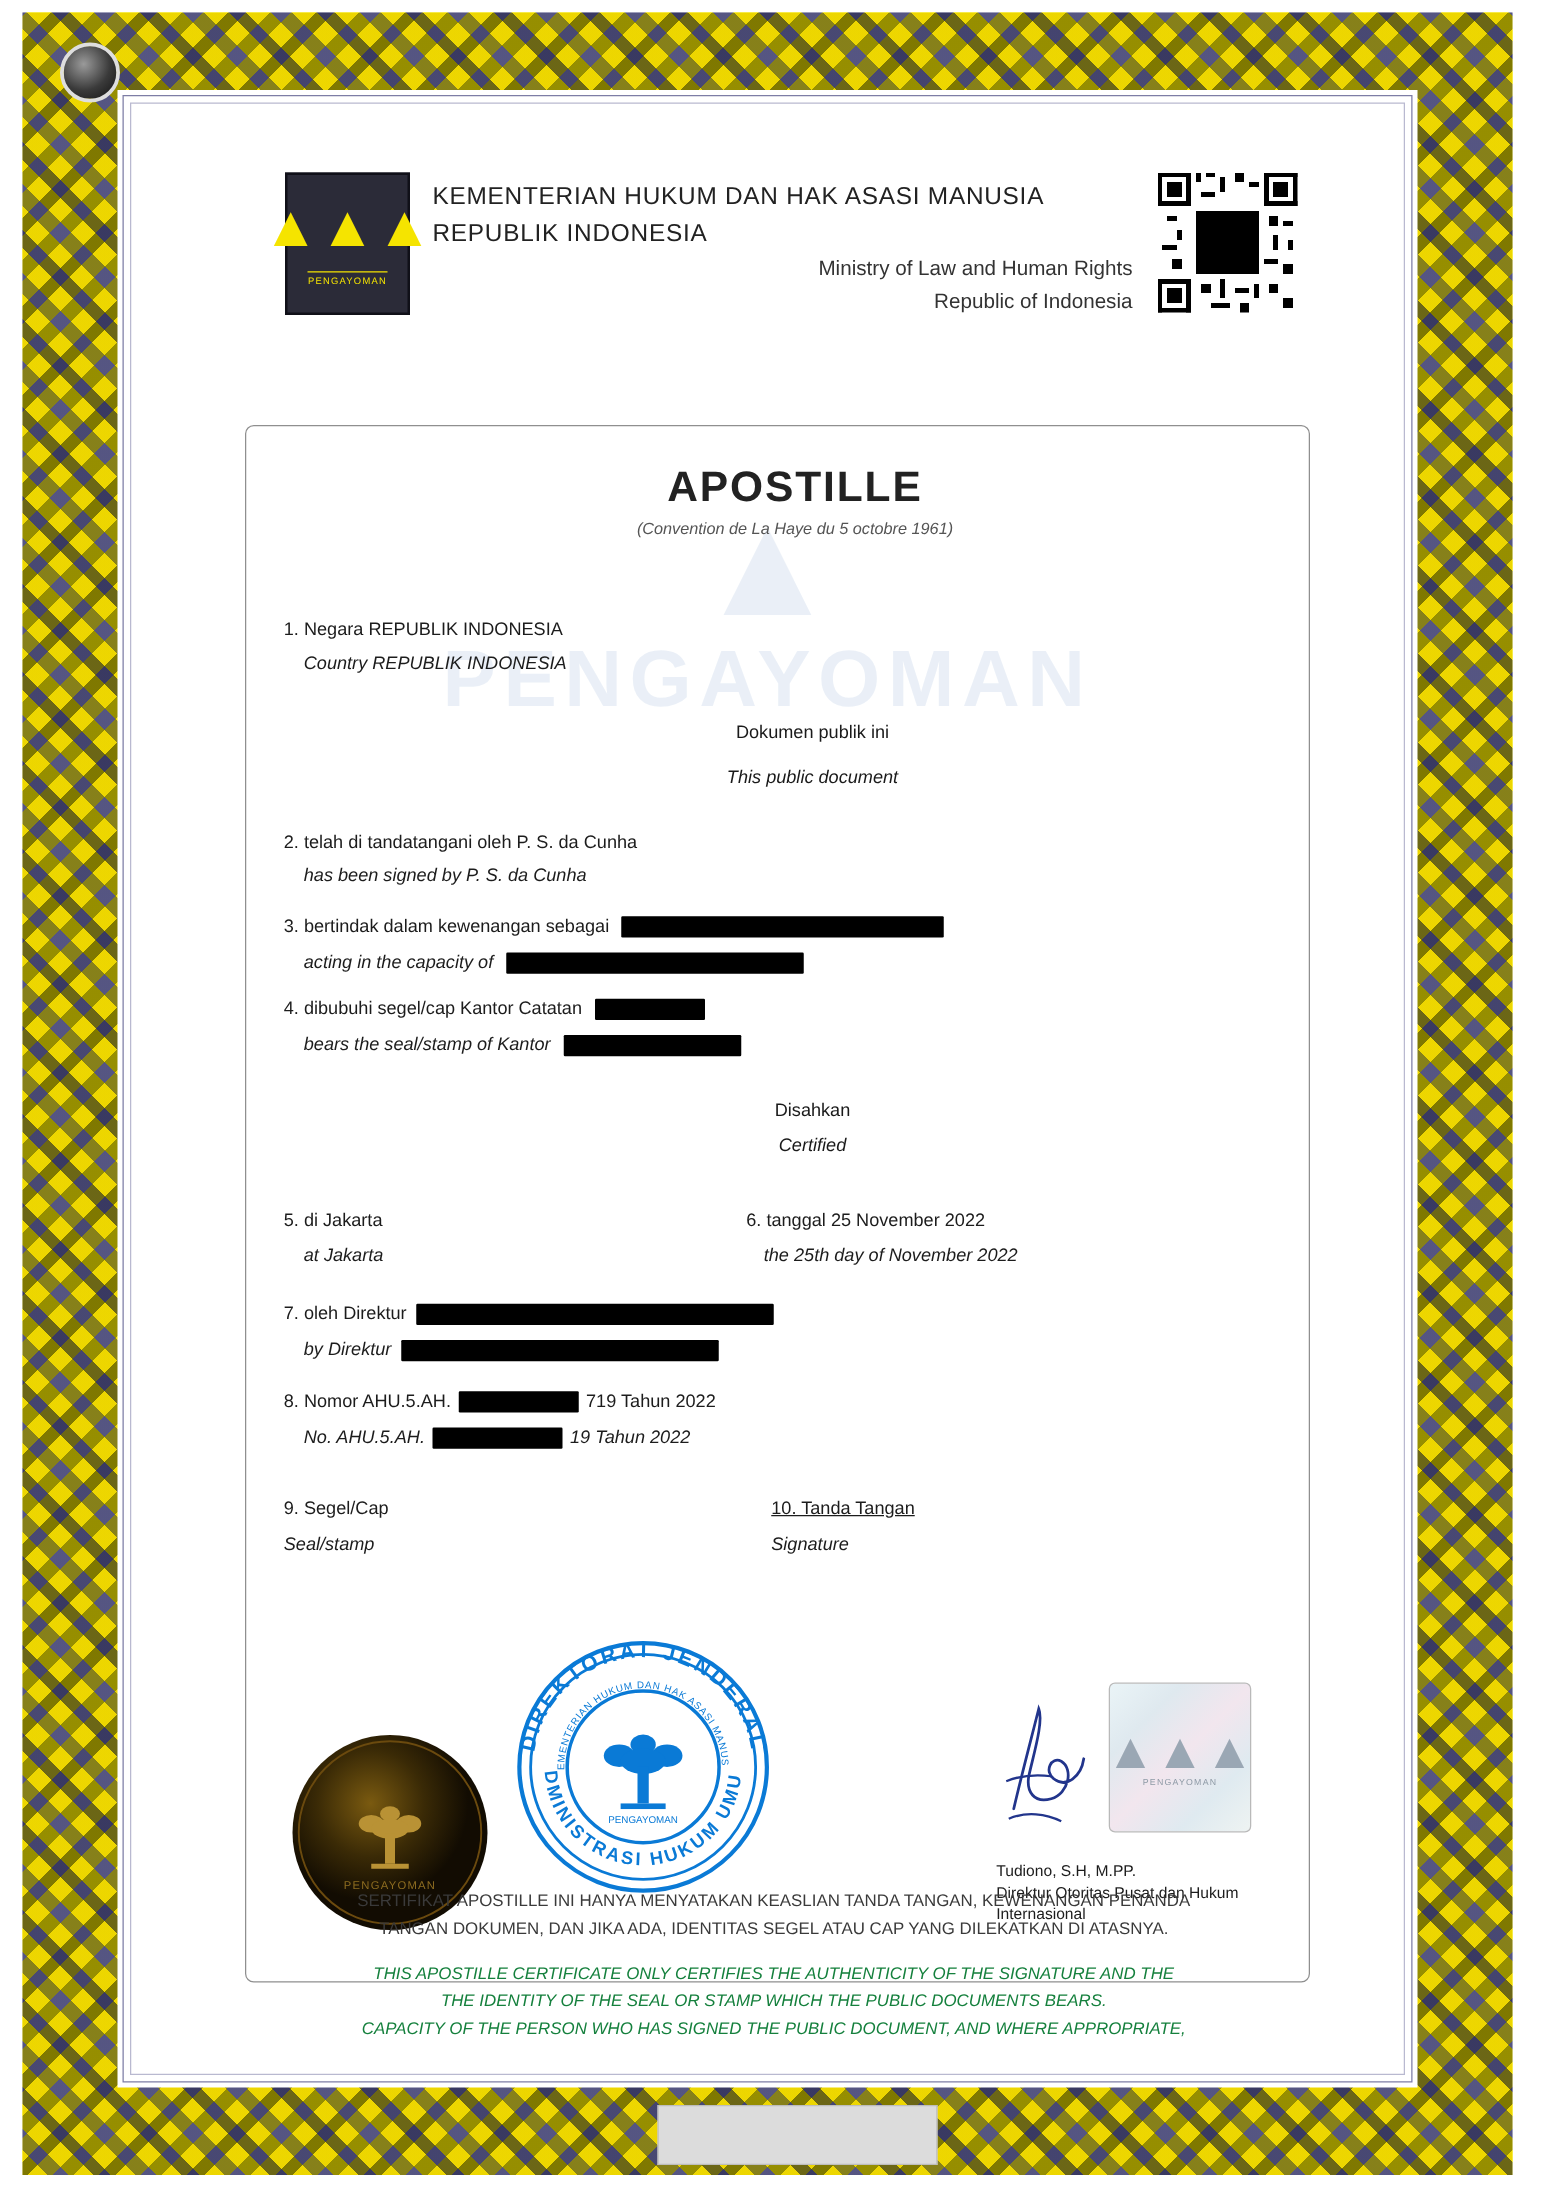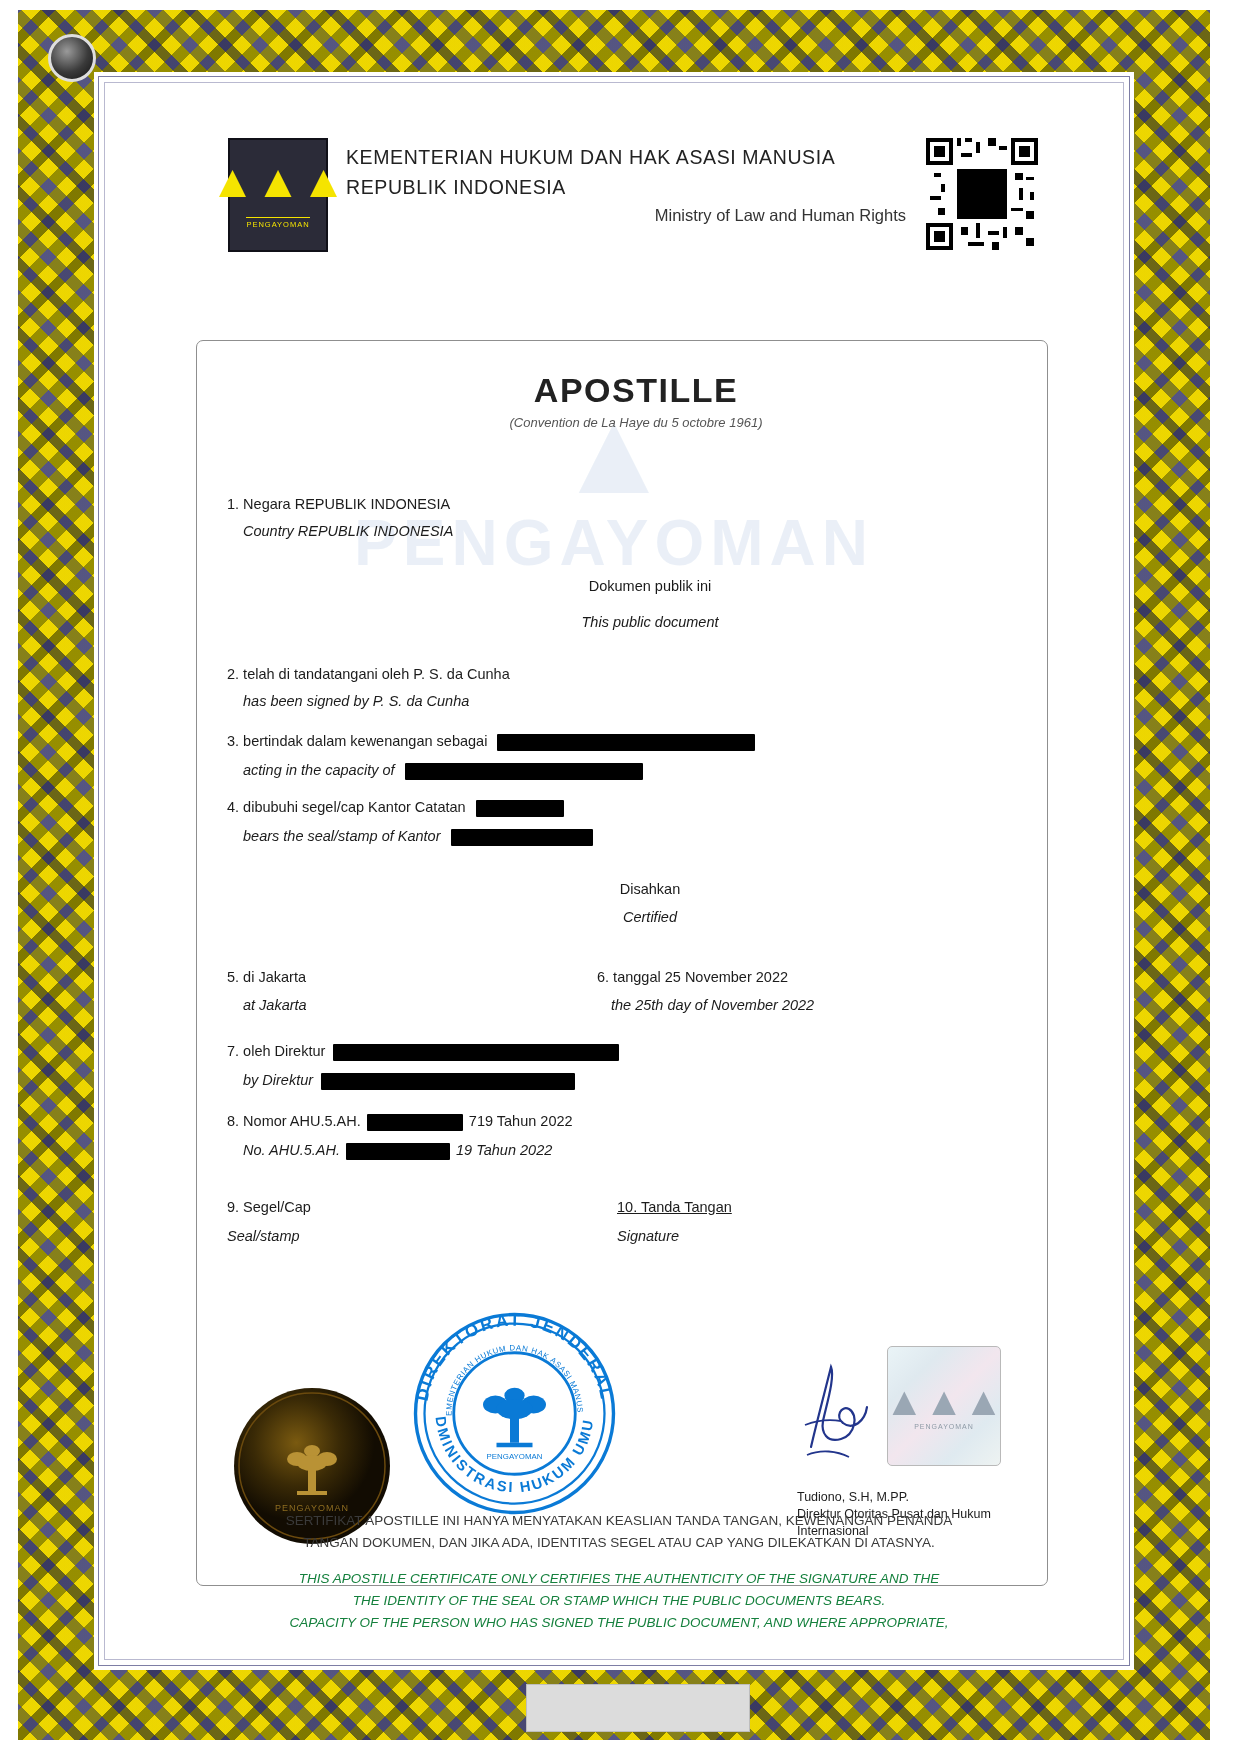--- a/index.html
+++ b/index.html
@@ -148,20 +148,21 @@
 
     <div class="header">
       <div class="logo">
         <div class="tree">▲▲▲</div>
         <div class="tree-sub">PENGAYOMAN</div>
       </div>
       <div class="head-text">
         <div class="l1">KEMENTERIAN HUKUM DAN HAK ASASI MANUSIA</div>
         <div class="l2">REPUBLIK INDONESIA</div>
         <div class="l3">Ministry of Law and Human Rights</div>
+        <div class="l4">Republic of Indonesia</div>
       </div>
       <div class="qr">
         <svg width="112" height="112" viewBox="0 0 29 29" shape-rendering="crispEdges">
           <rect width="29" height="29" fill="#fff"></rect>
           <g fill="#000">
             <rect x="0" y="0" width="7" height="1"></rect>
               <rect x="0" y="6" width="7" height="1"></rect>
             <rect x="0" y="0" width="1" height="7"></rect>
               <rect x="6" y="0" width="1" height="7"></rect>
             <rect x="2" y="2" width="3" height="3"></rect>

